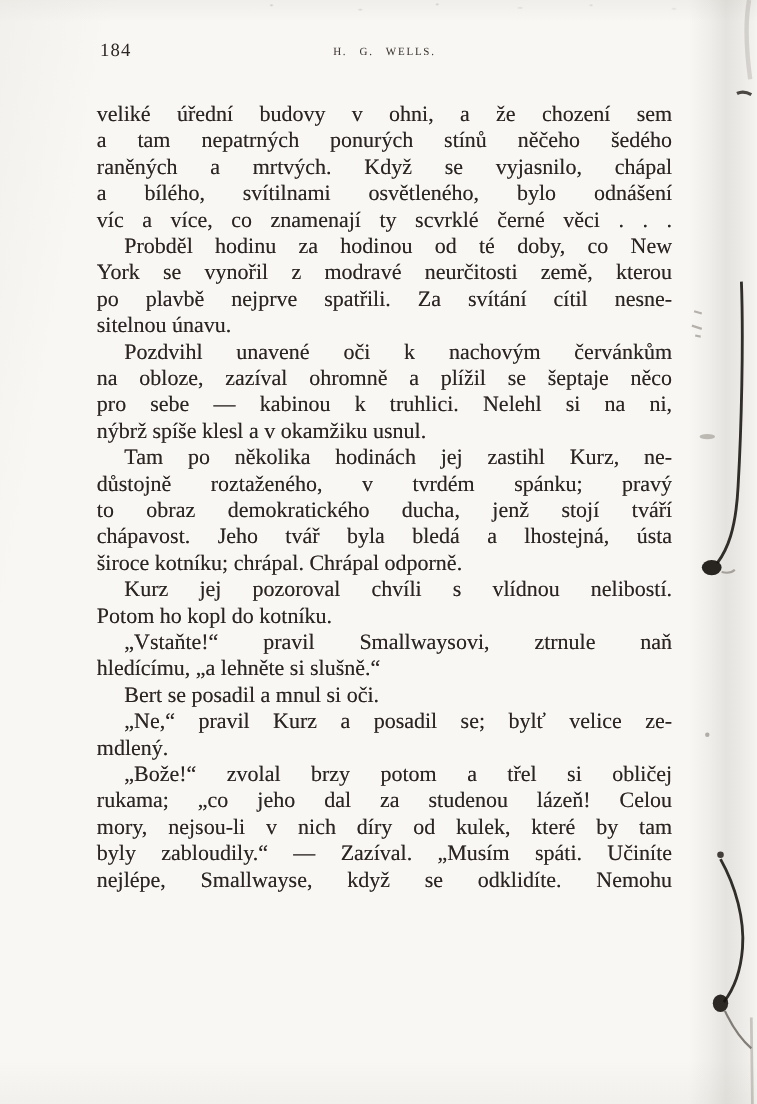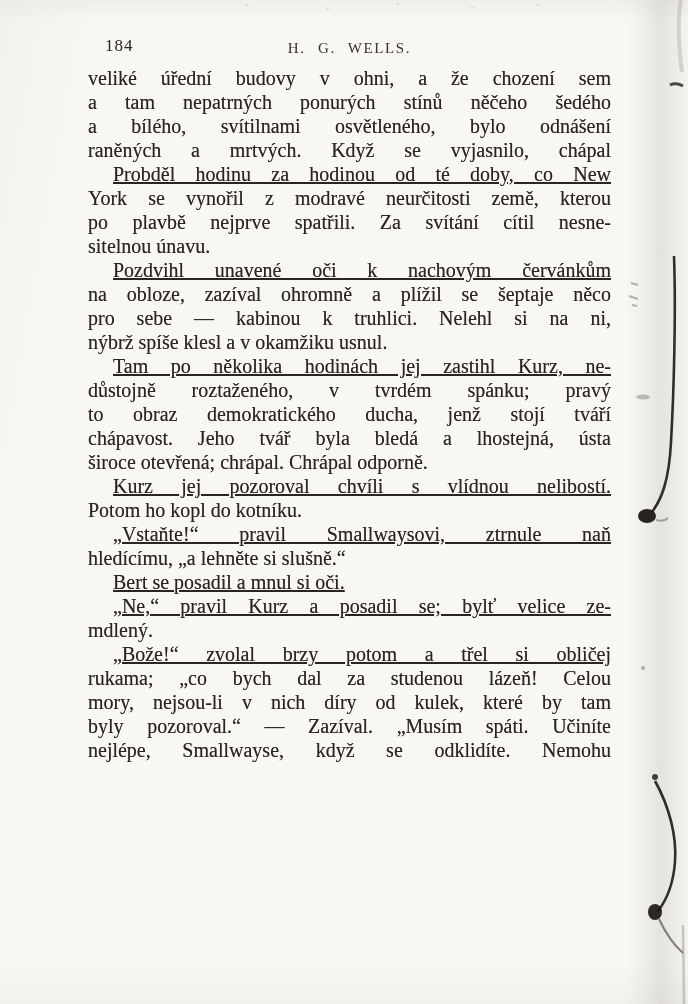--- a/index.html
+++ b/index.html
@@ -22,45 +22,45 @@
     position: absolute; top: 0; right: 0; width: 62px; height: 1004px;
     background: linear-gradient(to right,
       rgba(0,0,0,0) 0%,
       rgba(125,119,110,0.07) 30%,
       rgba(128,122,112,0.16) 55%,
       rgba(120,114,105,0.10) 75%,
       rgba(160,154,144,0.04) 100%);
   }
   .header-row { position: absolute; top: 0; left: 0; width: 100%; }
   .page-number {
-    position: absolute; left: 105px; top: 36px;
+    position: absolute; left: 91px; top: 36px;
     font-size: 17px; line-height: 20px;
     color: var(--ink, #2b2522);
     letter-spacing: 1px;
   }
   .running-header {
     position: absolute; left: 88px; top: 39px; width: 523px;
     text-align: center;
-    font-size: 15px; line-height: 18px;
+    font-size: 10px; line-height: 18px;
     letter-spacing: 1.6px; word-spacing: 7px;
     color: #3a332e;
   }
   .body-block {
-    position: absolute; left: 88px; top: 66px; width: 523px;
+    position: absolute; left: 88px; top: 92px; width: 523px;
     font-size: 20px; line-height: 24px;
     color: var(--ink, #2b2522);
     text-shadow: 0 0 0.5px rgba(43,37,34,0.55);
   }
   .line {
     height: 24px; white-space: nowrap;
     text-align: justify;
     text-align-last: justify;
   }
   .line.short { text-align-last: left; white-space: normal; }
-  .line.indent { text-indent: 25px; text-decoration: underline; }
+  .line.indent { text-indent: 25px; }
   .artifacts { position: absolute; top: 0; right: 0; pointer-events: none; }
   .top-speckles {
     position: absolute; top: 0; left: 150px; width: 538px; height: 16px;
     background:
       radial-gradient(3px 2px at 18% 30%, rgba(120,114,106,0.30), rgba(0,0,0,0) 70%),
       radial-gradient(4px 2px at 33% 55%, rgba(120,114,106,0.22), rgba(0,0,0,0) 70%),
       radial-gradient(3px 2px at 46% 25%, rgba(120,114,106,0.28), rgba(0,0,0,0) 70%),
       radial-gradient(5px 2px at 60% 45%, rgba(120,114,106,0.18), rgba(0,0,0,0) 70%),
       radial-gradient(3px 2px at 72% 30%, rgba(120,114,106,0.22), rgba(0,0,0,0) 70%),
       radial-gradient(4px 2px at 86% 50%, rgba(120,114,106,0.16), rgba(0,0,0,0) 70%);
@@ -74,46 +74,47 @@
   <div class="binding-band"></div>
 
   <div class="header-row">
     <div class="page-number">184</div>
     <div class="running-header">H.  G.  WELLS.</div>
   </div>
 
   <div class="body-block">
       <div class="line">veliké úřední budovy v ohni, a že chození sem</div>
       <div class="line">a tam nepatrných ponurých stínů něčeho šedého</div>
+      <div class="line">raněných a mrtvých. Když se vyjasnilo, chápal</div>
       <div class="line">a bílého, svítilnami osvětleného, bylo odnášení</div>
-      <div class="line">raněných a mrtvých. Když se vyjasnilo, chápal</div>
+      <div class="line">víc a více, co znamenají ty scvrklé černé věci . . .</div>
       <div class="line indent">Probděl hodinu za hodinou od té doby, co New</div>
       <div class="line">York se vynořil z modravé neurčitosti země, kterou</div>
       <div class="line">po plavbě nejprve spatřili. Za svítání cítil nesne-</div>
       <div class="line short">sitelnou únavu.</div>
       <div class="line indent">Pozdvihl unavené oči k nachovým červánkům</div>
       <div class="line">na obloze, zazíval ohromně a plížil se šeptaje něco</div>
       <div class="line">pro sebe — kabinou k truhlici. Nelehl si na ni,</div>
       <div class="line short">nýbrž spíše klesl a v okamžiku usnul.</div>
       <div class="line indent">Tam po několika hodinách jej zastihl Kurz, ne-</div>
       <div class="line">důstojně roztaženého, v tvrdém spánku; pravý</div>
       <div class="line">to obraz demokratického ducha, jenž stojí tváří</div>
       <div class="line">chápavost. Jeho tvář byla bledá a lhostejná, ústa</div>
-      <div class="line short">široce otevřená; chrápal. Chrápal odporně.</div>
+      <div class="line short">široce kotníku; chrápal. Chrápal odporně.</div>
       <div class="line indent">Kurz jej pozoroval chvíli s vlídnou nelibostí.</div>
       <div class="line short">Potom ho kopl do kotníku.</div>
       <div class="line indent">„Vstaňte!“ pravil Smallwaysovi, ztrnule naň</div>
       <div class="line short">hledícímu, „a lehněte si slušně.“</div>
       <div class="line indent short">Bert se posadil a mnul si oči.</div>
       <div class="line indent">„Ne,“ pravil Kurz a posadil se; bylť velice ze-</div>
       <div class="line short">mdlený.</div>
       <div class="line indent">„Bože!“ zvolal brzy potom a třel si obličej</div>
-      <div class="line">rukama; „co bych dal za studenou lázeň! Celou</div>
+      <div class="line">rukama; „co jeho dal za studenou lázeň! Celou</div>
       <div class="line">mory, nejsou-li v nich díry od kulek, které by tam</div>
-      <div class="line">byly pozoroval.“ — Zazíval. „Musím spáti. Učiníte</div>
+      <div class="line">byly zabloudily.“ — Zazíval. „Musím spáti. Učiníte</div>
       <div class="line">nejlépe, Smallwayse, když se odklidíte. Nemohu</div>
     </div>
 
   <svg class="artifacts" width="62" height="1004" viewBox="0 0 62 1004">
 
     <path d="M55 0 C 51 22 53 50 56 72" stroke="rgba(130,124,114,0.25)" stroke-width="4" fill="none"></path>
 
     <path d="M44 85 q 6 -3 13 1" stroke="#2e2a26" stroke-width="3" fill="none" opacity="0.85"></path>
 
     <path d="M5 283 l 7 2 M3 296 l 9 3 M6 305 l 5 1" stroke="#8a847b" stroke-width="2" fill="none" opacity="0.6"></path>

